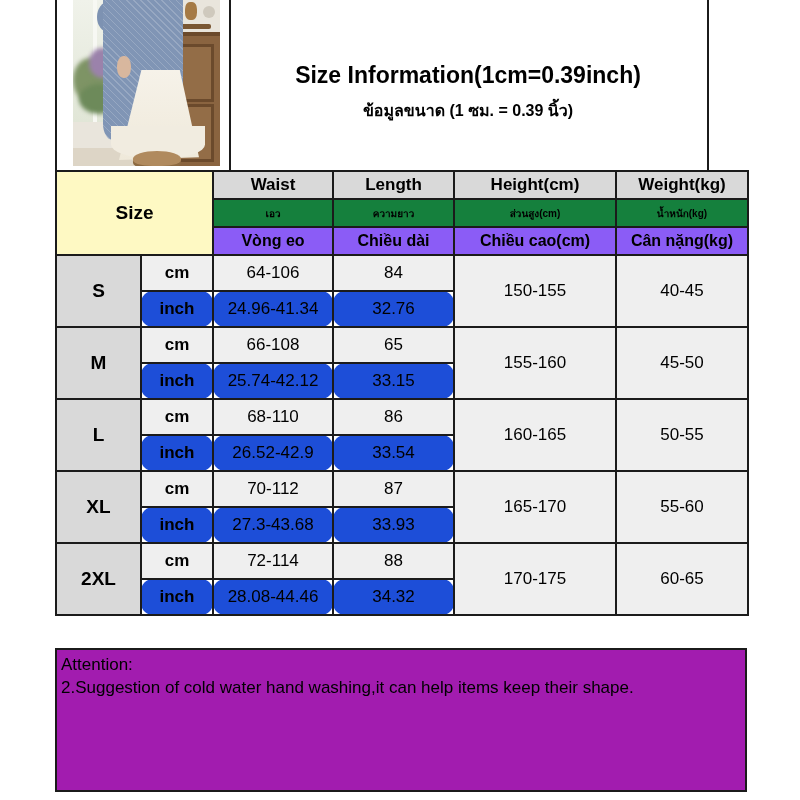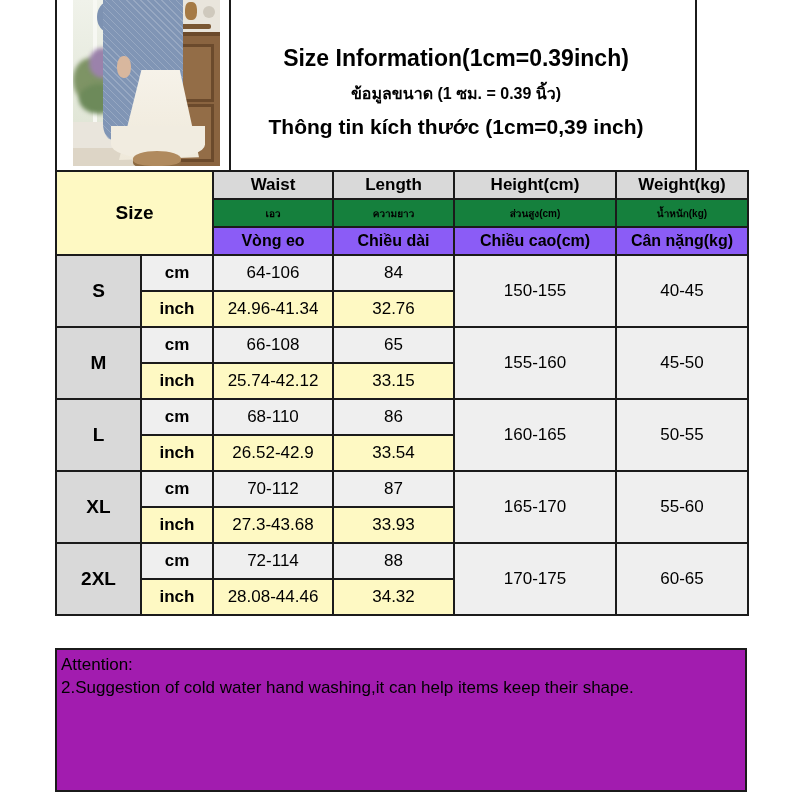--- a/index.html
+++ b/index.html
@@ -25,40 +25,40 @@
   .ph-panel2{position:absolute;left:6px;top:68px;width:40px;height:52px;background:#936d47;border:3px solid #6b4a2c;}
   .ph-dress{position:absolute;left:30px;top:0;width:80px;height:140px;background:#8095b5;border-radius:0 0 30% 12%;
     background-image:repeating-linear-gradient(45deg,rgba(255,255,255,.18) 0 1px,transparent 1px 5px);}
   .ph-sleeve{position:absolute;left:24px;top:2px;width:22px;height:30px;background:#7d92b2;border-radius:50%;}
   .ph-arm{position:absolute;left:44px;top:56px;width:14px;height:22px;background:#d8b79e;border-radius:45%;}
   .ph-skirt{position:absolute;left:46px;top:70px;width:80px;height:90px;background:linear-gradient(#f6f2e9,#efe9da);
     clip-path:polygon(28% 0,76% 0,100% 97%,0 100%);}
   .ph-underskirt{position:absolute;left:38px;top:126px;width:94px;height:32px;background:#f1ece0;border-radius:0 0 42% 42%;}
   .ph-shoes{position:absolute;left:60px;top:151px;width:48px;height:15px;background:#b08a5e;border-radius:50% 50% 40% 40%;box-shadow:0 3px 0 #8d6a42;}
 
-  .title-block{position:absolute;left:217px;top:0;width:480px;height:170px;border-right:2px solid #1b1b1b;
+  .title-block{position:absolute;left:229px;top:0;width:480px;height:170px;border-right:2px solid #1b1b1b;
     display:flex;flex-direction:column;justify-content:center;align-items:center;text-align:center;gap:9px;padding-top:14px;box-sizing:border-box;}
   .title-en{font-size:23px;font-weight:bold;}
   .title-th{font-size:16px;font-weight:bold;}
   .title-vi{font-size:21px;font-weight:bold;}
 
   
   table.size-table{position:absolute;left:55px;top:170px;width:692px;border-collapse:collapse;table-layout:fixed;}
   table.size-table td{border:2px solid #1b1b1b;text-align:center;vertical-align:middle;padding:0;overflow:hidden;}
   tr.hrow{height:28px;}
   tr.drow{height:36px;}
   .hdr{background:#d9d9d9;font-weight:bold;font-size:17px;}
   .hdr-th{background:#15803d;font-weight:bold;font-size:10px;}
   .hdr-vi{background:#8b5cf6;font-weight:bold;font-size:16px;}
   .size-big{background:#fef9c3;font-weight:bold;font-size:19px;}
   .lbl{background:#d9d9d9;font-weight:bold;font-size:19px;}
   .unit{font-weight:bold;font-size:17px;}
   .val{font-size:17px;}
   .bg-lt{background:#efefef;}
-  .bg-wh{background:#fef9c3;}
+  .bg-wh{background:#1d4ed8;border-radius:12px;}
 
   
   .attention{position:absolute;left:55px;top:648px;width:692px;height:144px;border:2px solid #1b1b1b;
     box-sizing:border-box;padding:3px 6px 0 4px;font-size:17px;line-height:1.38;background:#a21caf;}
   .attention div{white-space:pre-wrap;}
 </style>
 </head>
 <body>
 
 <div class="screen">
@@ -84,21 +84,20 @@
       <div class="ph-arm"></div>
       <div class="ph-skirt"></div>
       <div class="ph-underskirt"></div>
       <div class="ph-shoes"></div>
     </div>
   </div>
 
   <div class="title-block">
     <div class="title-en">Size Information(1cm=0.39inch)</div>
     <div class="title-th">ข้อมูลขนาด (1 ซม. = 0.39 นิ้ว)</div>
-    <div class="title-vi">Thông tin kích thước (1cm=0,39 inch)</div>
   </div>
 
   <table class="size-table">
     <colgroup>
       <col style="width:85px">
         <col style="width:72px">
         <col style="width:120px">
       <col style="width:121px">
         <col style="width:162px">
         <col style="width:132px">

